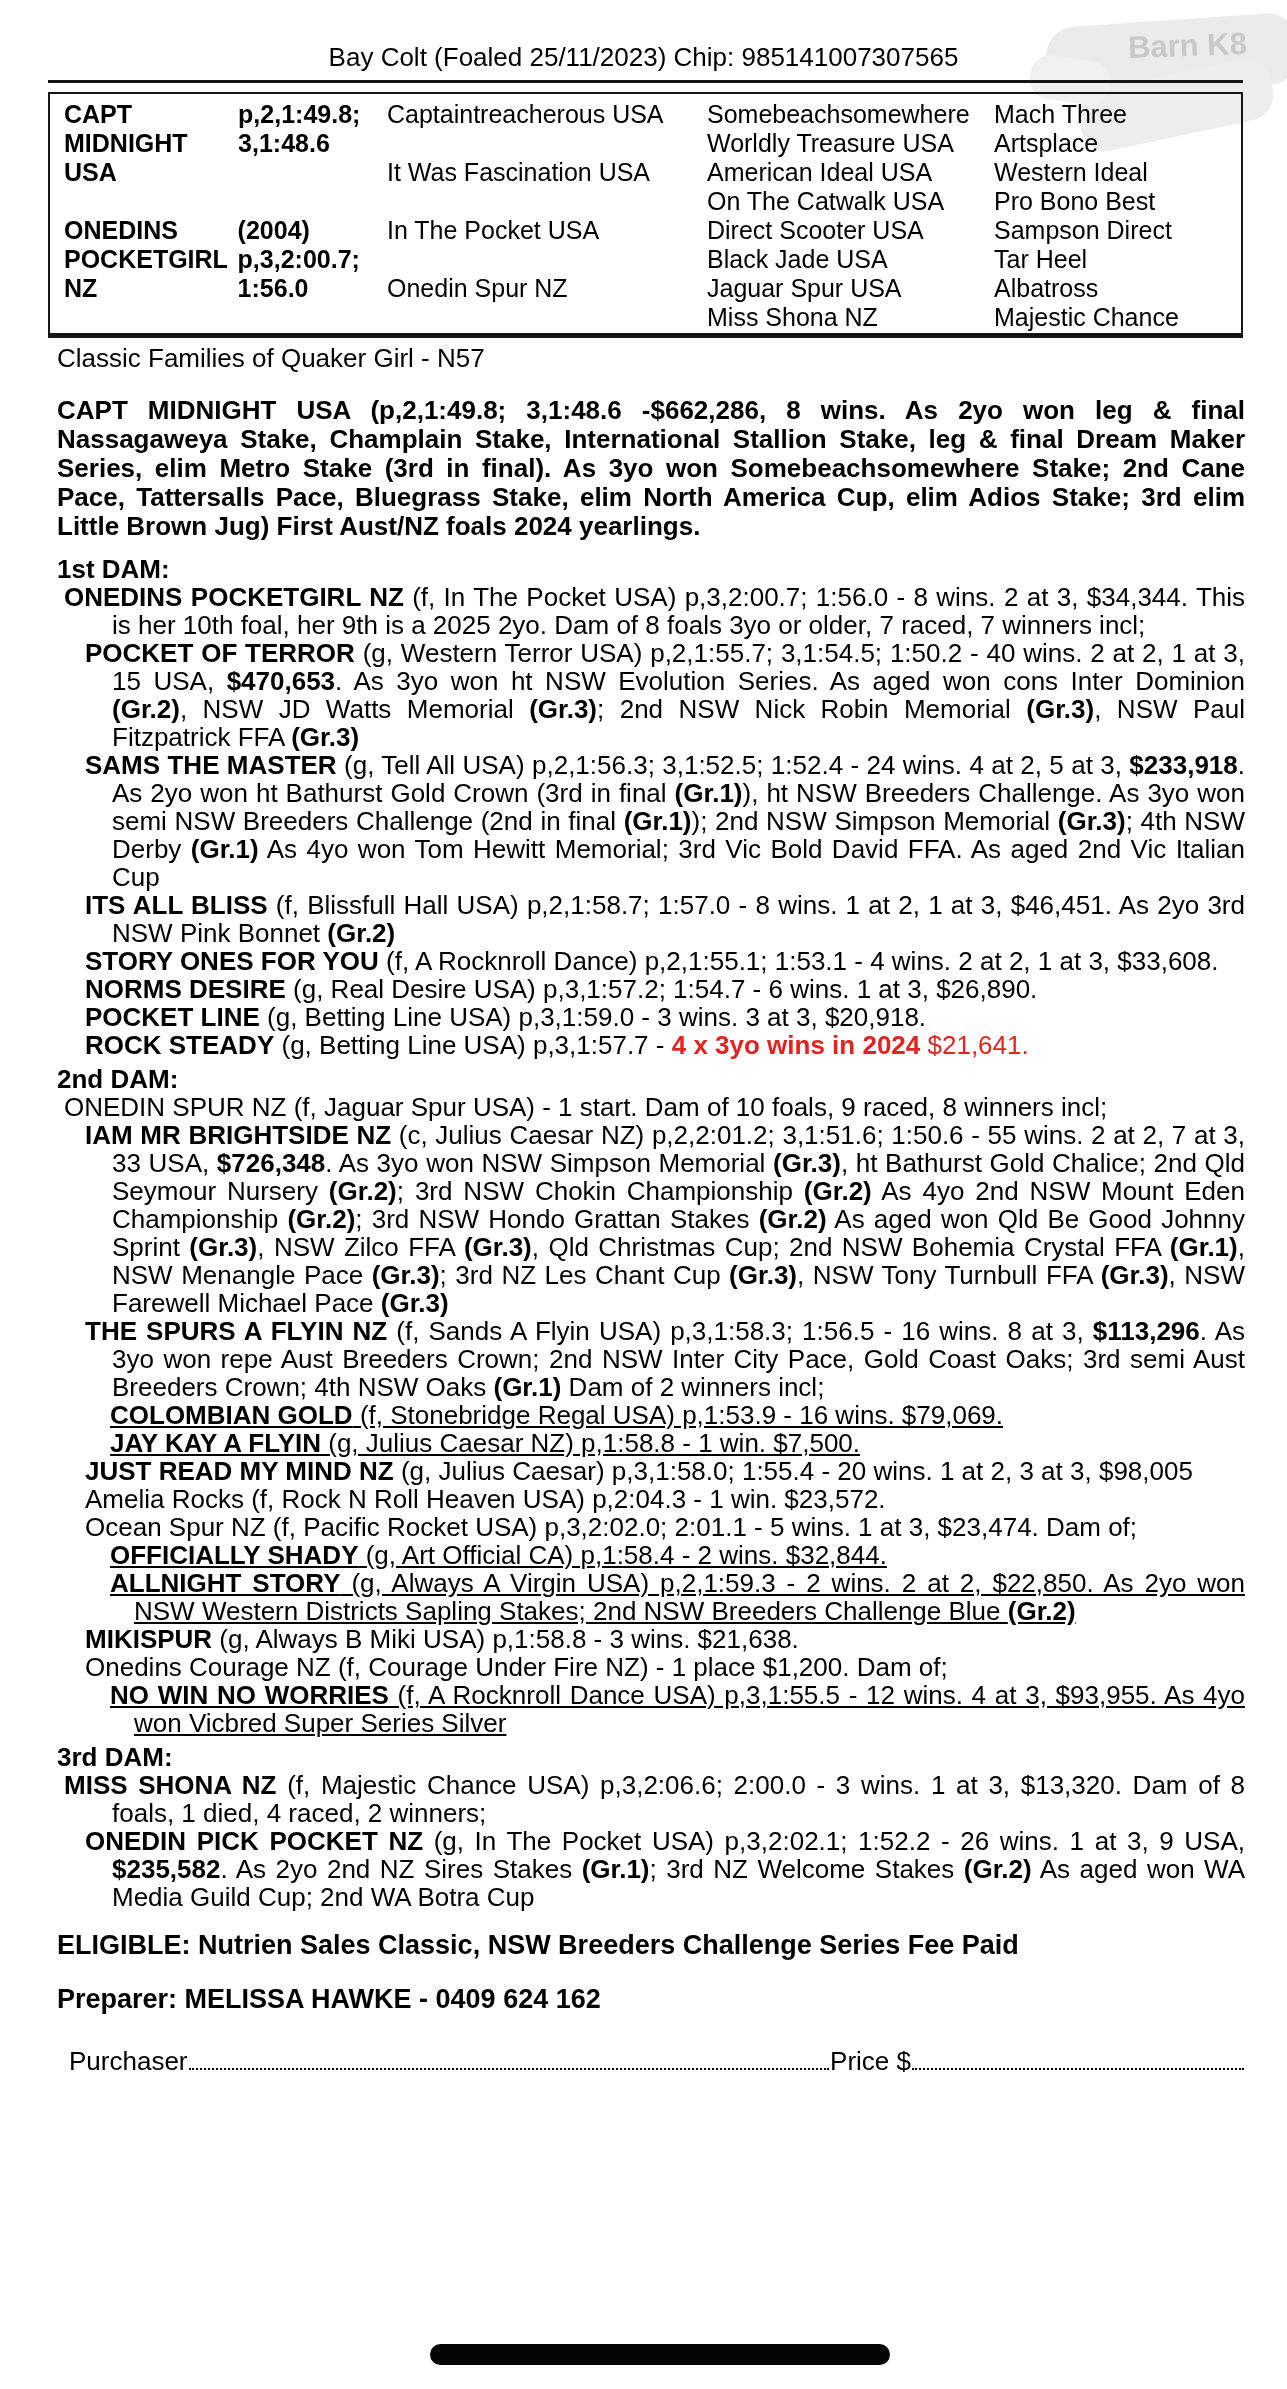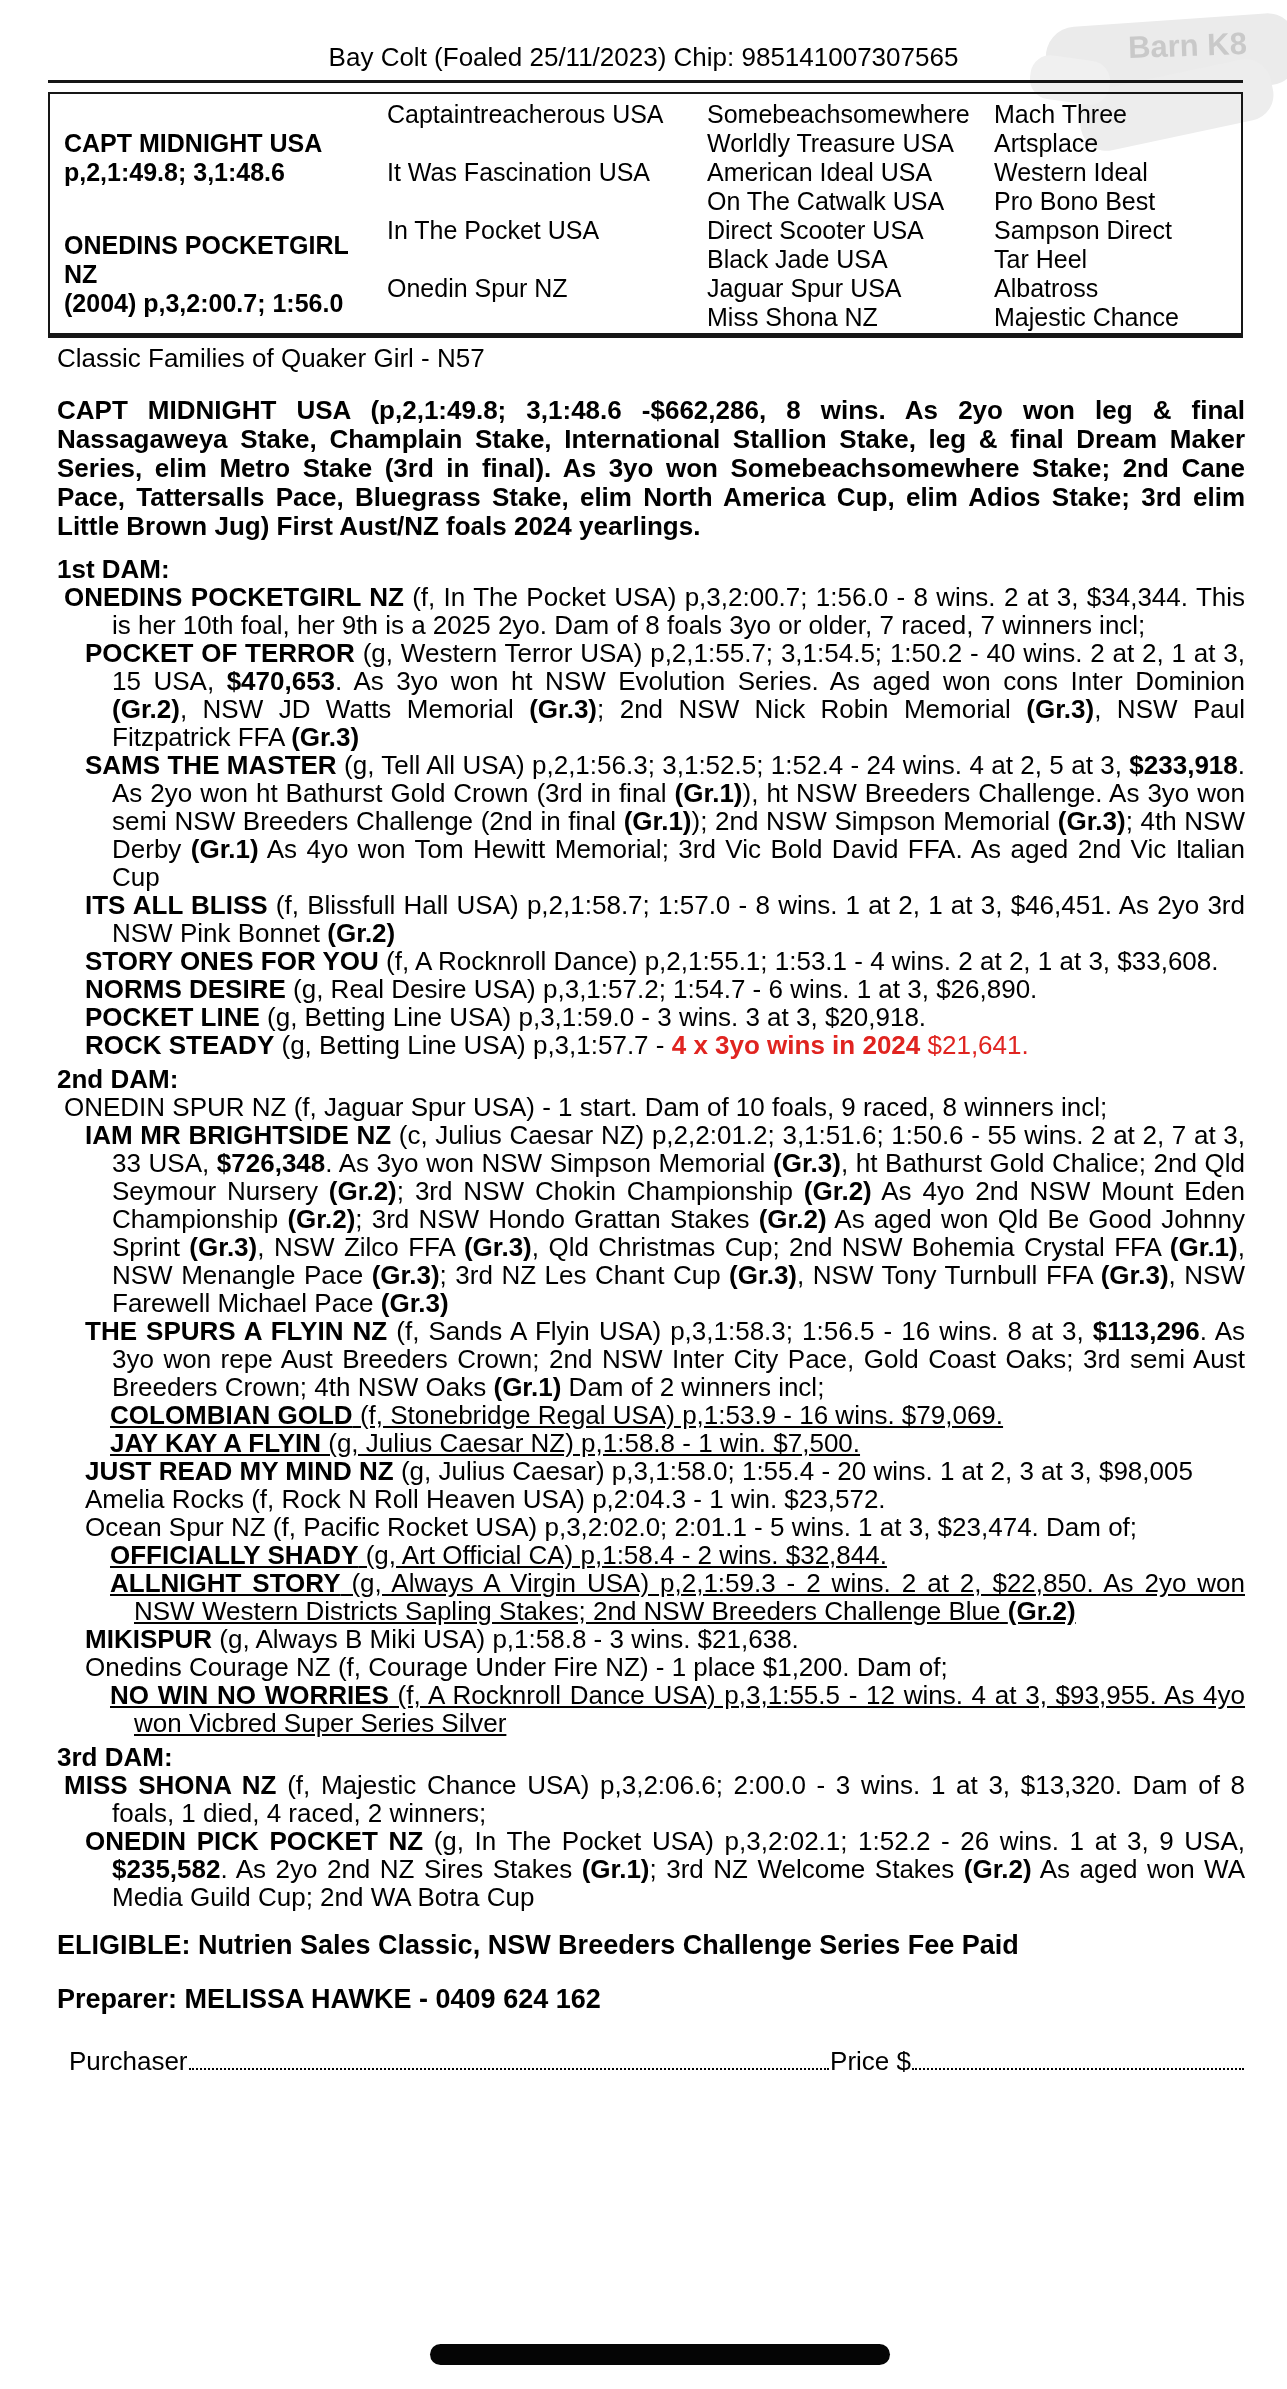--- a/index.html
+++ b/index.html
@@ -11,21 +11,21 @@
   .wm1{position:absolute;left:1046px;top:20px;width:252px;height:72px;background:#ebebeb;border-radius:30px;transform:rotate(-4deg);}
   .wm2{position:absolute;left:1078px;top:74px;width:196px;height:62px;background:#ededed;border-radius:26px;transform:rotate(-12deg);}
   .wm3{position:absolute;left:1030px;top:58px;width:80px;height:44px;background:#f0f0f0;border-radius:20px;transform:rotate(8deg);}
   .wm-text{position:absolute;left:1128px;top:28px;font-size:31px;font-weight:bold;color:#c9c9c9;transform:rotate(-2deg);}
 
   
   .ped-topline{position:absolute;left:48px;top:80px;width:1195px;height:3px;background:#161616;}
   .ped-box{position:absolute;left:48px;top:92px;width:1195px;height:246px;box-sizing:border-box;
            border:2px solid #161616;border-bottom-width:5px;display:grid;
            grid-template-columns:337px 320px 287px 1fr;grid-auto-rows:29px;padding-top:6px;font-size:25px;line-height:29px;}
-  .ped-box .c1{grid-column:1;display:flex;flex-direction:column;justify-content:center;padding-left:14px;font-weight:bold;}
+  .ped-box .c1{grid-column:1;display:flex;flex-direction:row;justify-content:center;padding-left:14px;font-weight:bold;}
   .c1a{grid-row:1/5;} .c1b{grid-row:5/9;}
   .ped-box .c2{grid-column:2;align-self:start;}
   .c2-0{grid-row:1/3;} .c2-1{grid-row:3/5;} .c2-2{grid-row:5/7;} .c2-3{grid-row:7/9;}
   .ped-box .c3{grid-column:3;} .ped-box .c4{grid-column:4;}
   .gr1{grid-row:1}.gr2{grid-row:2}.gr3{grid-row:3}.gr4{grid-row:4}
   .gr5{grid-row:5}.gr6{grid-row:6}.gr7{grid-row:7}.gr8{grid-row:8}
 
   
   .body{position:absolute;left:57px;top:344px;width:1188px;font-size:26px;line-height:28px;}
   .family{margin-bottom:24px;}

